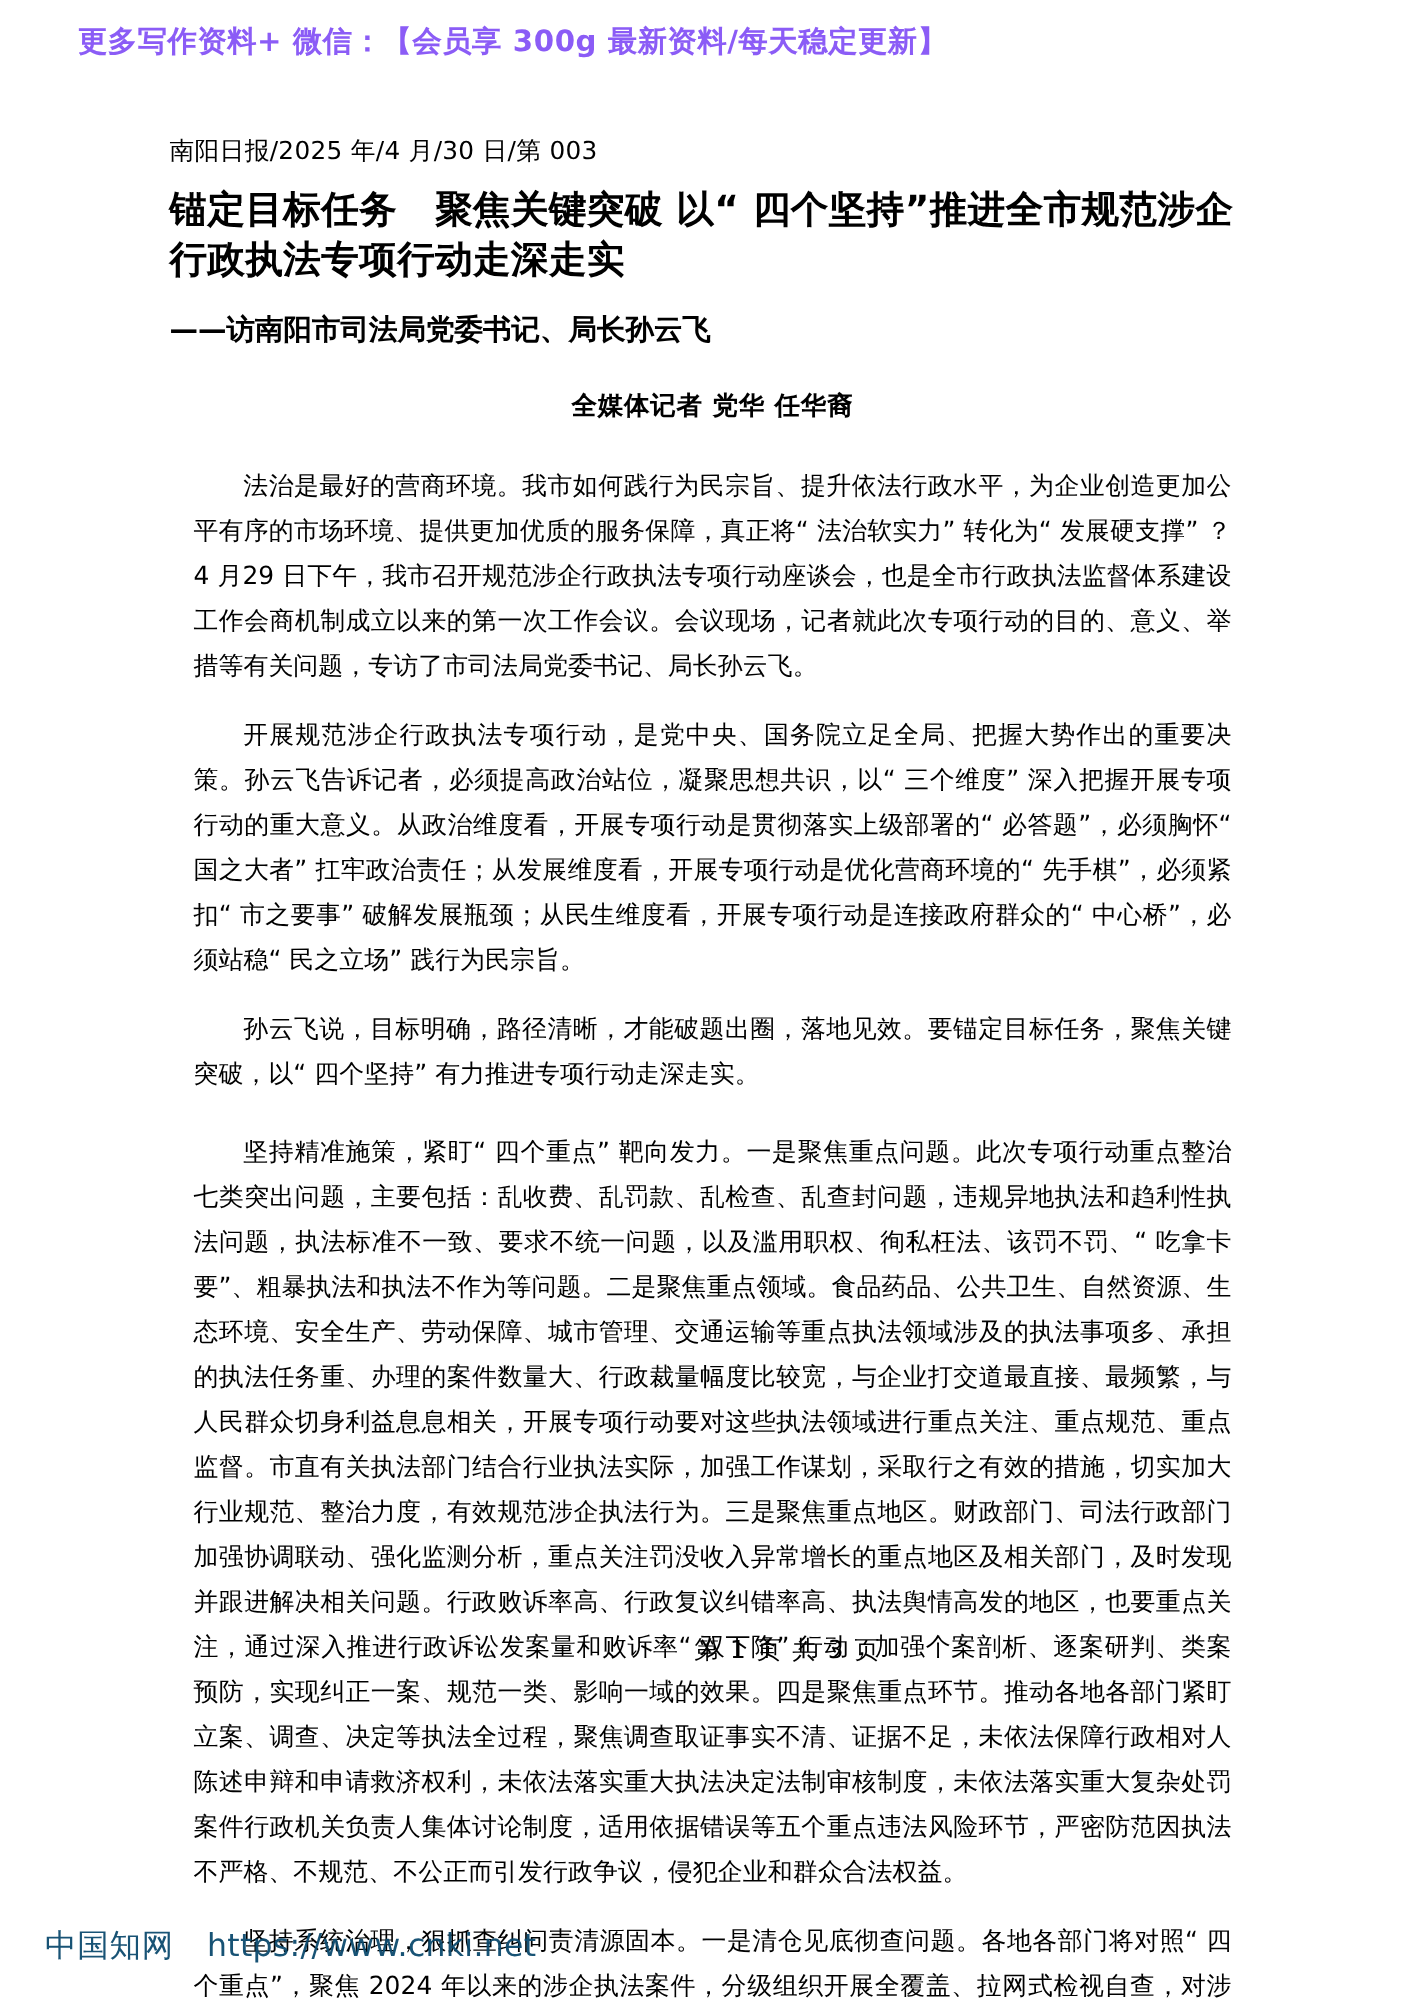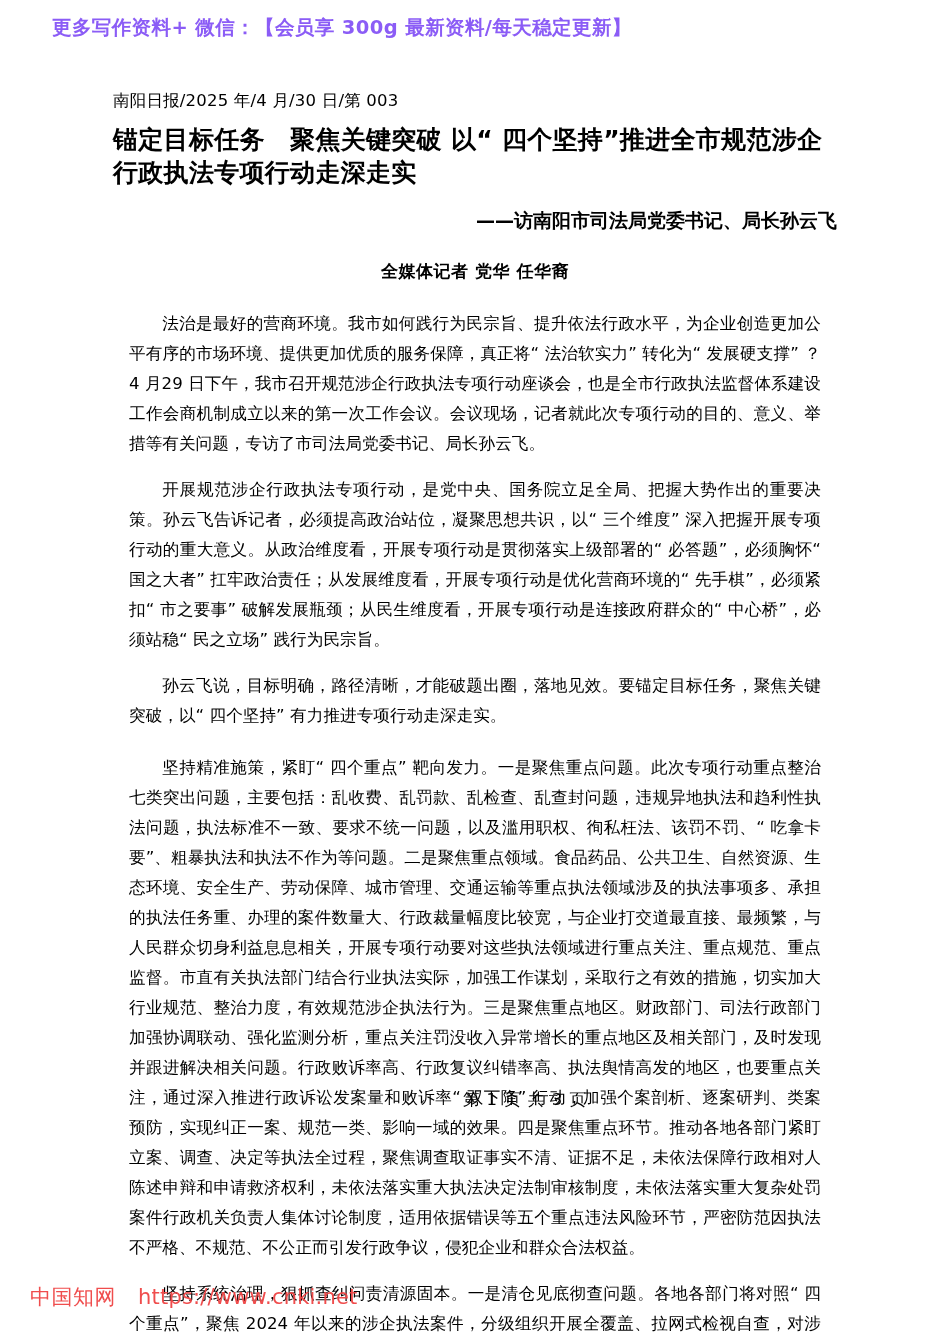--- a/index.html
+++ b/index.html
@@ -47,21 +47,21 @@
     margin-top: 10px;
     text-align: left;
     font-size: 25px;
     font-weight: bold;
     line-height: 33px;
     letter-spacing: 0.3px;
   }
 
   .doc-subtitle {
     margin-top: 6px;
-    text-align: right;
+    text-align: left;
     font-size: 19px;
     font-weight: bold;
     line-height: 28px;
   }
 
   .byline {
     margin-top: 24px;
     text-align: center;
     font-size: 17px;
     font-weight: bold;
@@ -99,21 +99,21 @@
   }
 
   
   .watermark {
     position: absolute;
     top: 1283px;
     left: 30px;
     display: flex;
     align-items: center;
     gap: 22px;
-    color: #ef4444;
+    color: #0c4a6e;
     opacity: 0.95;
   }
   .watermark .wm-name {
     font-size: 21px;
     letter-spacing: 0.5px;
   }
   .watermark .wm-url {
     font-size: 21px;
     letter-spacing: 0.2px;
   }

